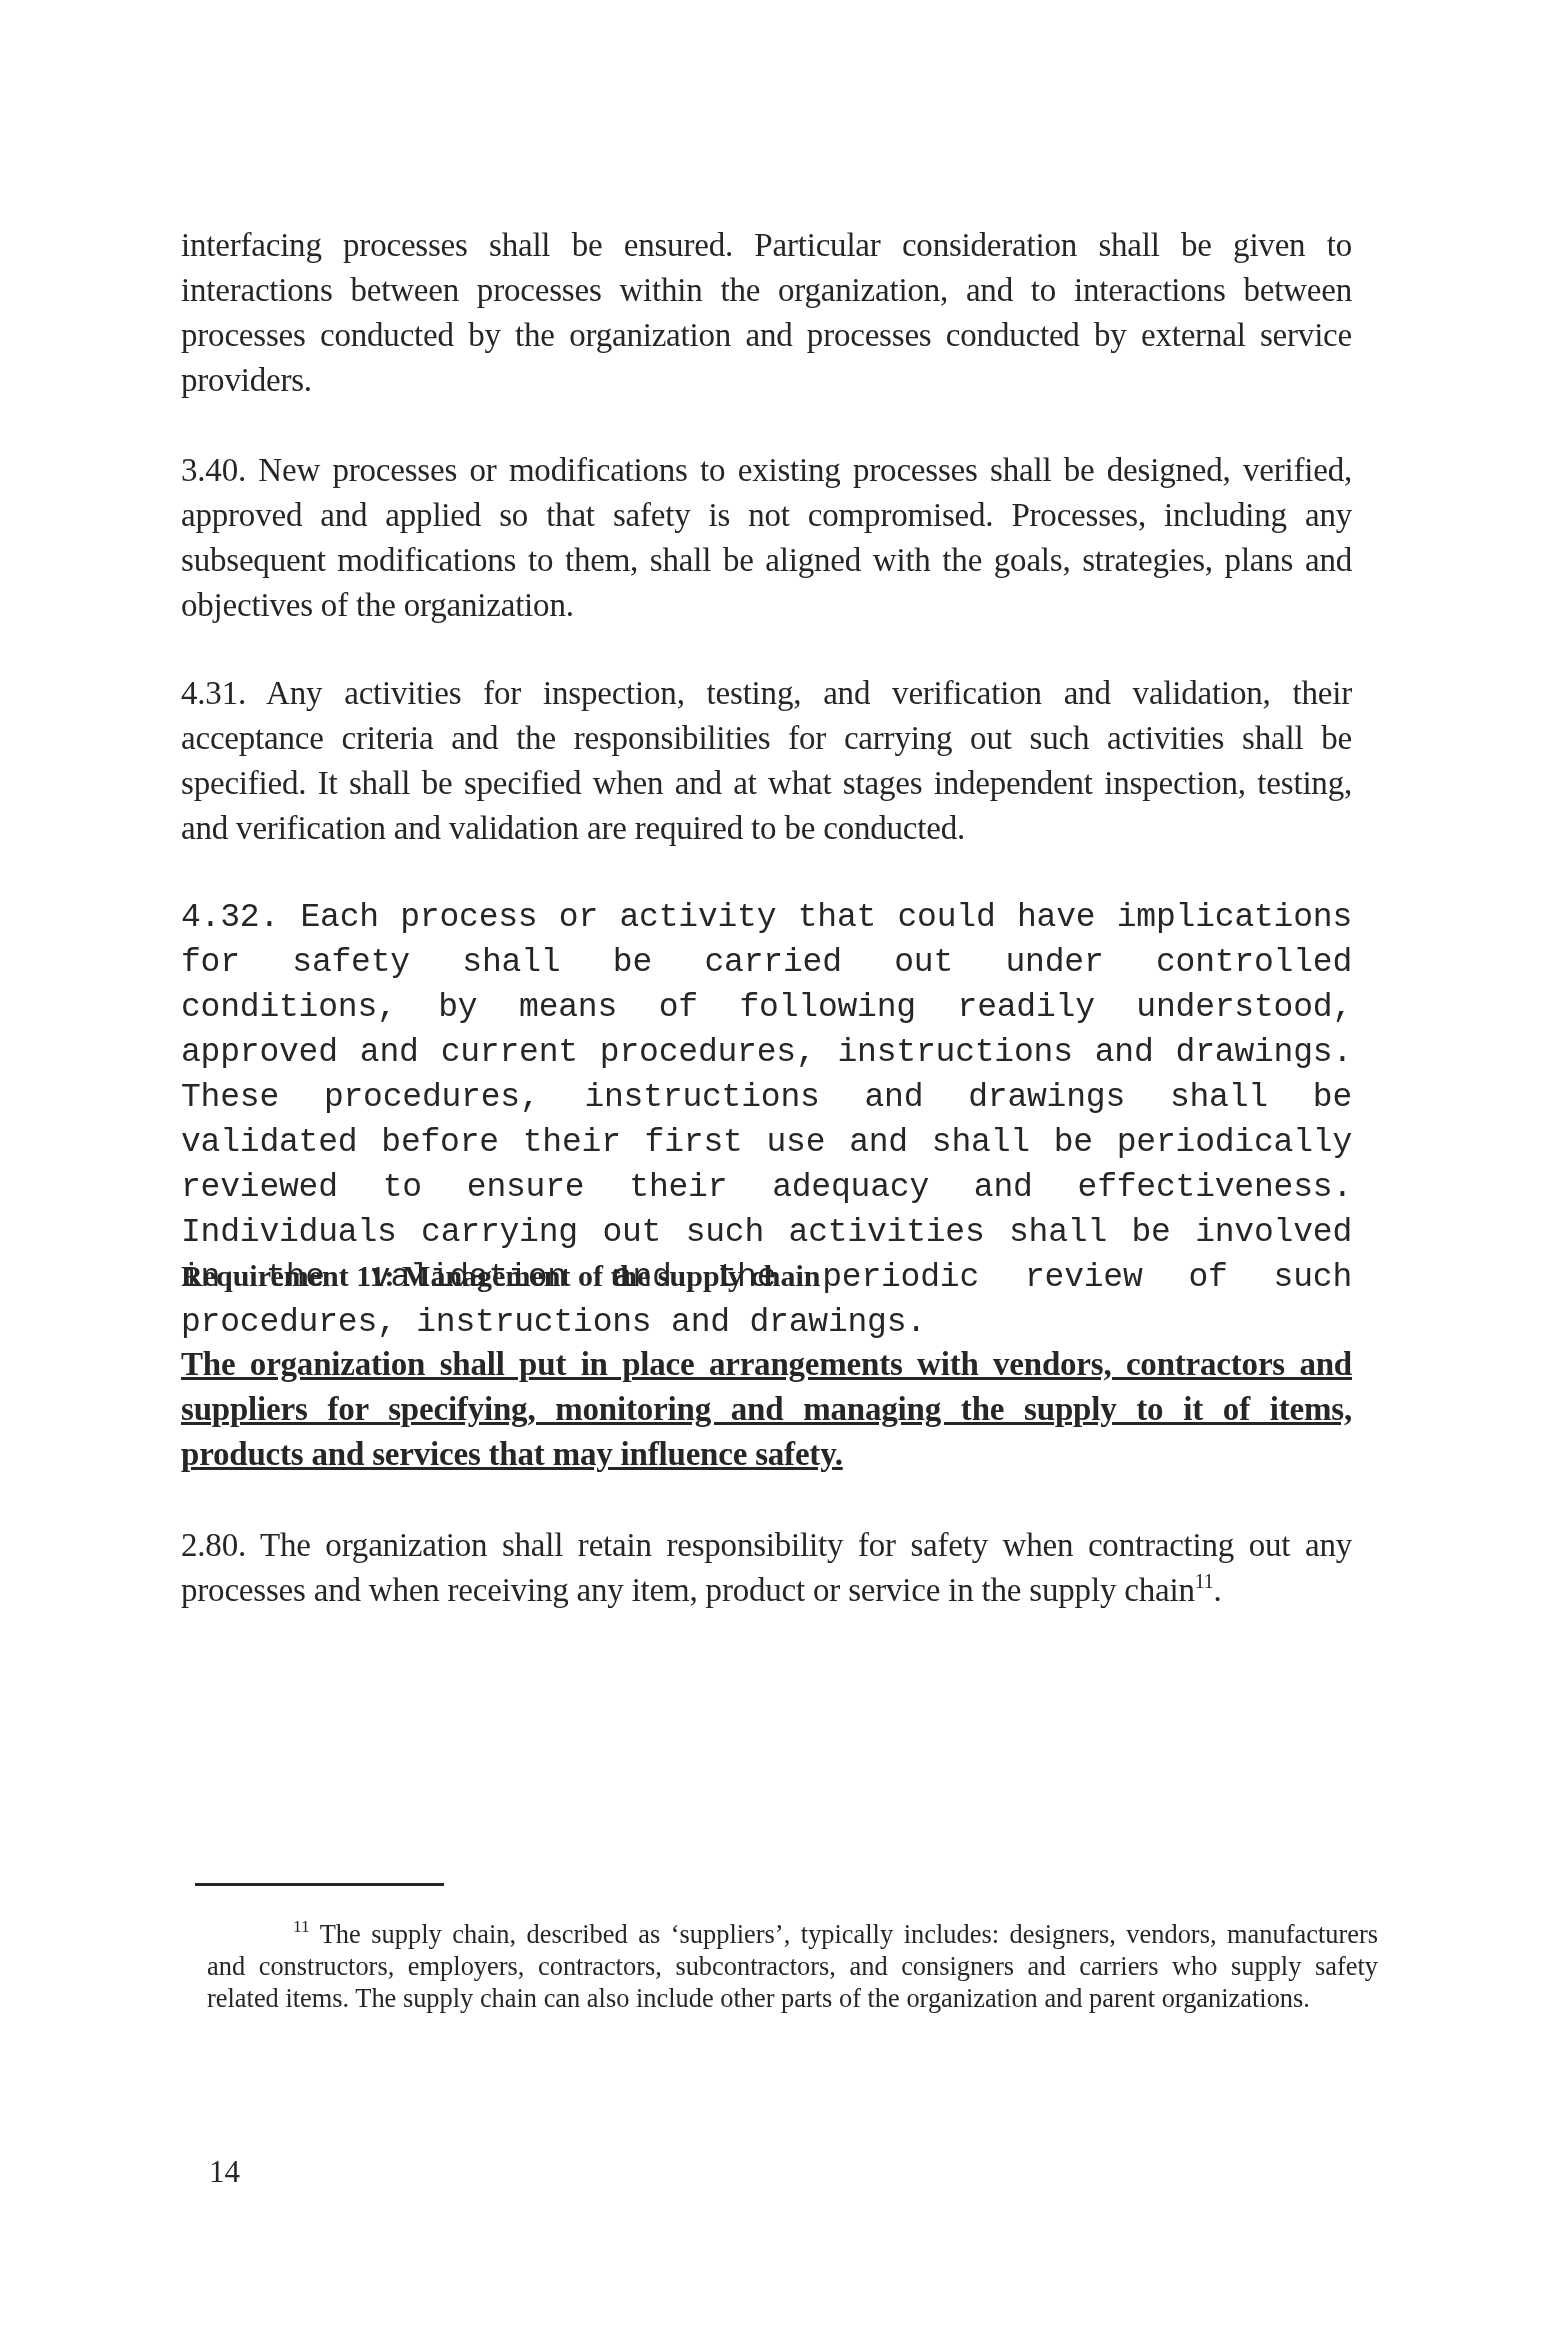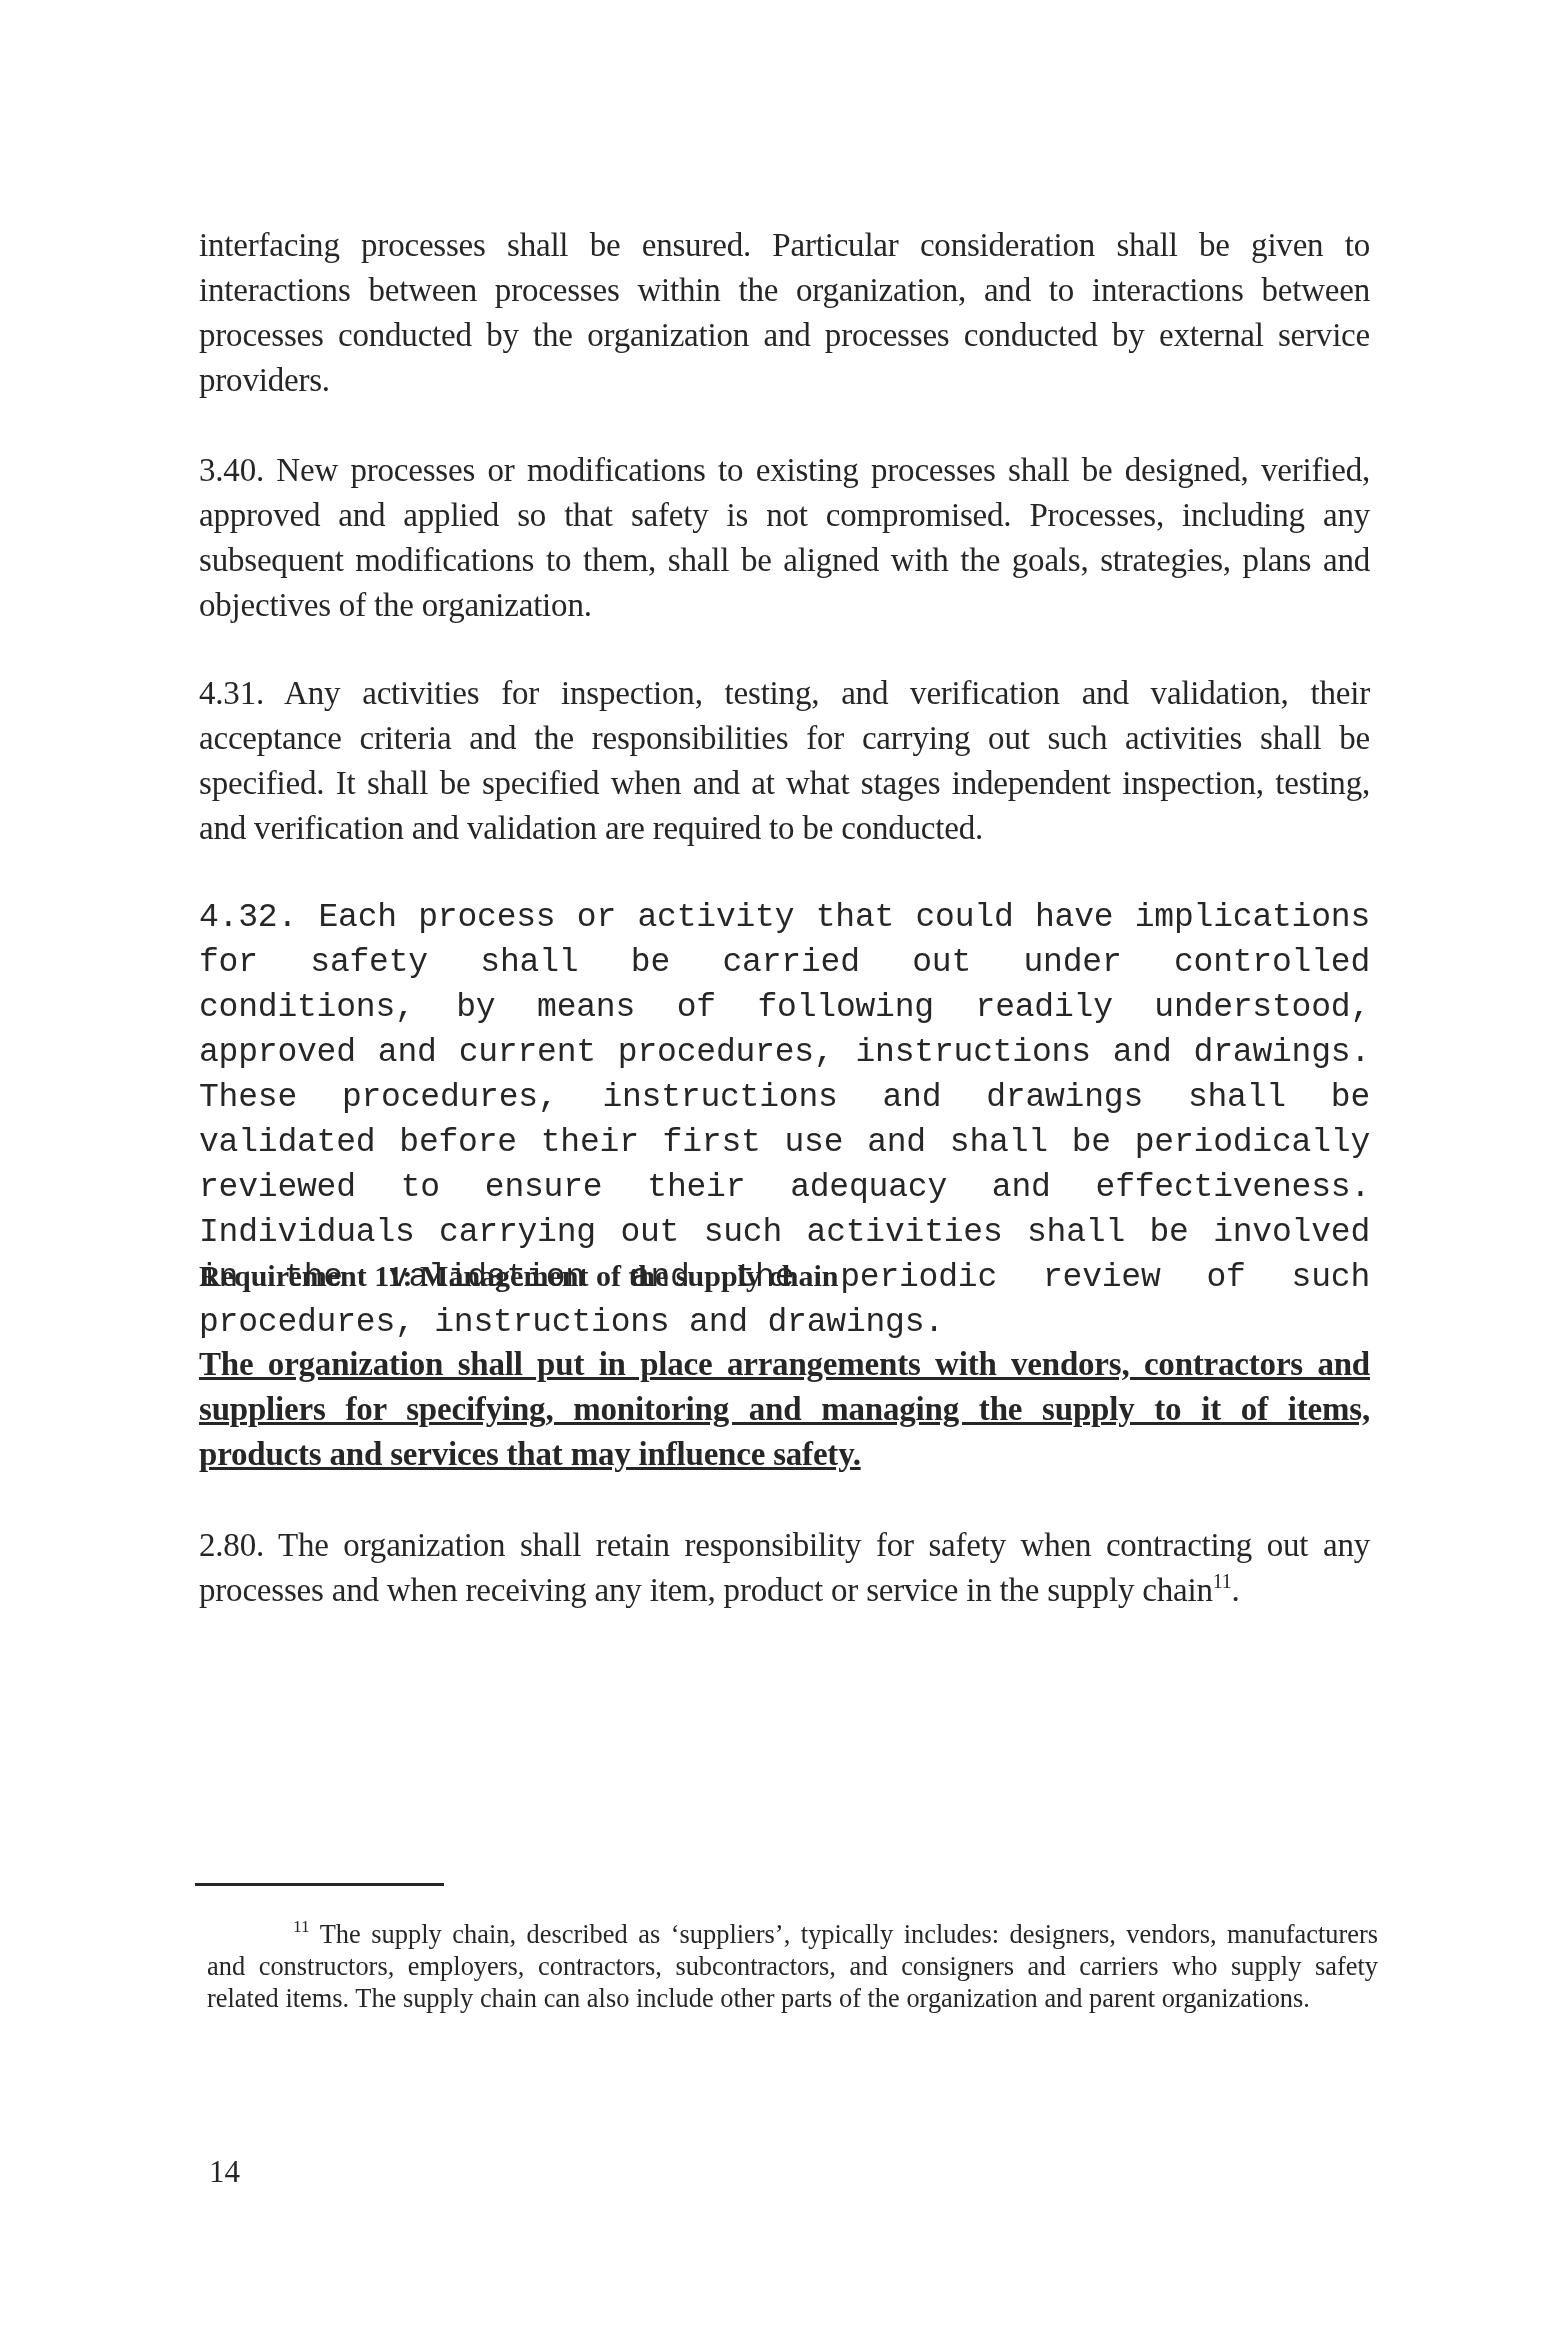--- a/index.html
+++ b/index.html
@@ -10,21 +10,21 @@
     body {
       width: 1561px;
       height: 2342px;
       position: relative;
       overflow: hidden;
       font-family: "Liberation Serif", "DejaVu Serif", serif;
       color: #262626;
     }
     .column {
       position: absolute;
-      left: 199px;
+      left: 181px;
       width: 1171px;
     }
     .para {
       font-size: 33px;
       line-height: 45px;
       text-align: justify;
       text-align-last: left;
       margin: 0;
       letter-spacing: -0.2px;
     }

